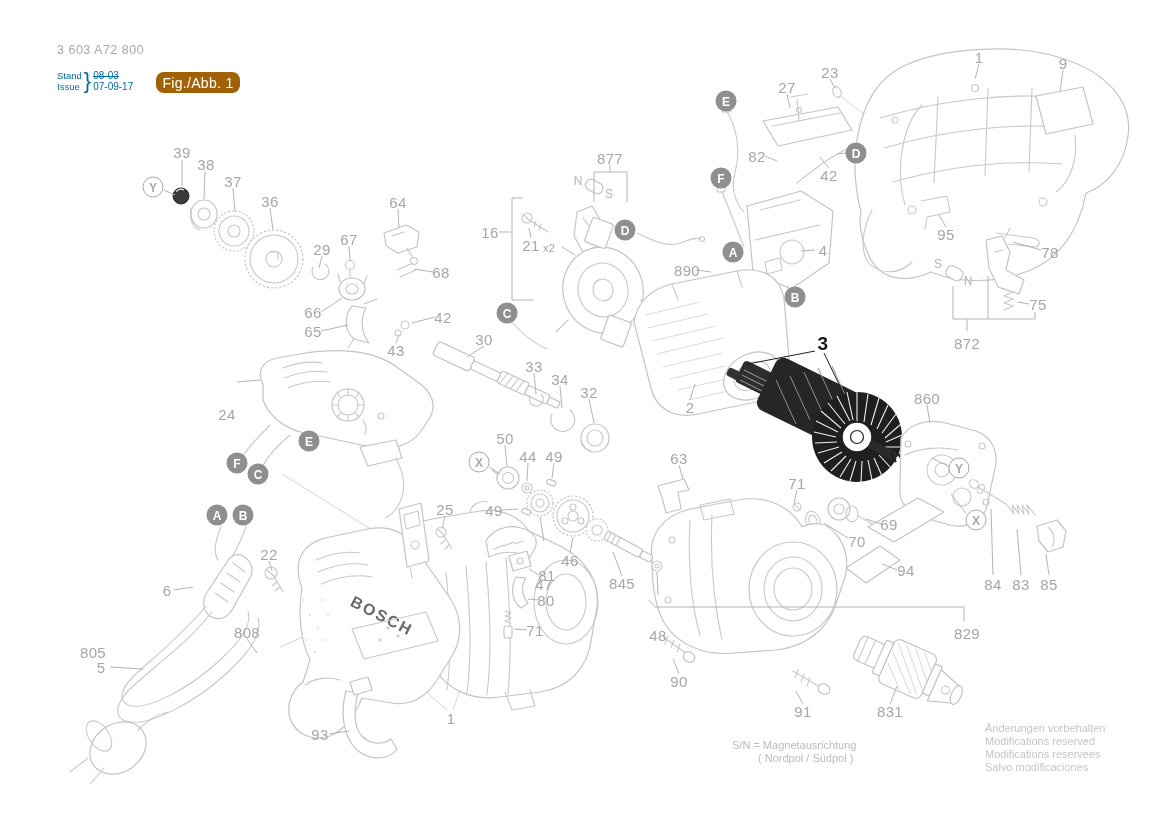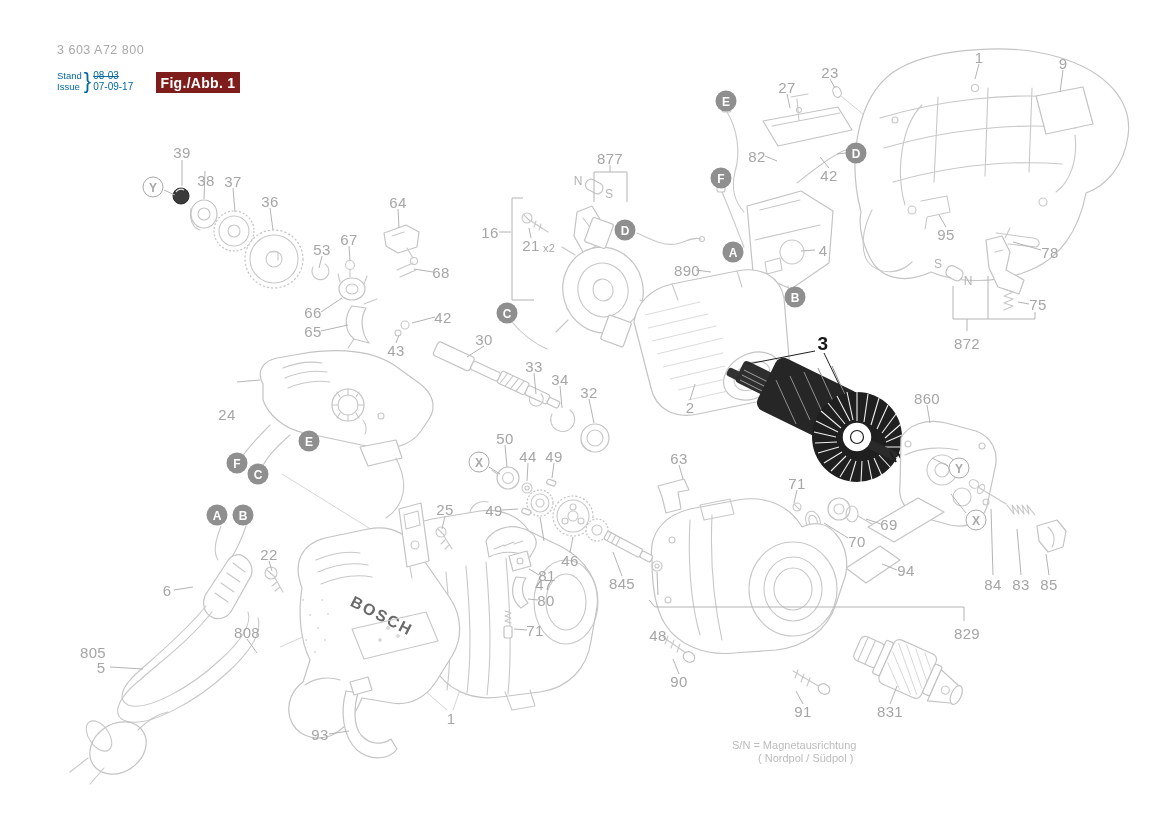--- a/index.html
+++ b/index.html
@@ -23,23 +23,23 @@
            align-items:center;justify-content:center;}
   .callout.outline{background:#fff;border:1.6px solid #a9a9a9;color:#a9a9a9;width:19px;height:19px;}
   .pole{position:absolute;transform:translate(-50%,-50%);font-size:12px;color:#b3b3b3;}
   
   .hdr-type{position:absolute;left:57px;top:43px;font-size:12.5px;color:#a9a9a9;letter-spacing:0.5px;}
   .hdr-issue{position:absolute;left:57px;top:70px;display:flex;align-items:center;color:#0369a1;}
   .hdr-issue .names{display:flex;flex-direction:column;font-size:9.5px;line-height:11px;}
   .hdr-issue .brace{font-size:22px;font-weight:300;margin:0 2px;line-height:20px;}
   .hdr-issue .dates{display:flex;flex-direction:column;font-size:10px;line-height:11px;}
   .hdr-issue .old{text-decoration:line-through;}
-  .fig-badge{position:absolute;left:156px;top:72px;width:84px;height:21px;background:#7f1d1d;
-             color:#fff;font-size:14px;font-weight:bold;display:flex;align-items:center;
-             justify-content:center;letter-spacing:0.3px;}
+  .fig-badge{position:absolute;left:156px;top:72px;width:84px;height:21px;background:#a16207;
+             color:#fff;font-size:14px;font-weight:normal;display:flex;align-items:center;
+             justify-content:center;letter-spacing:0.3px;border-radius:8px;}
   
   .sn-note{position:absolute;left:732px;top:739px;font-size:11px;color:#bcbcbc;line-height:13px;}
   .sn-note .l2{padding-left:26px;}
   .mods{position:absolute;left:985px;top:722px;font-size:11px;color:#c6c6c6;line-height:13px;}
 </style>
 </head>
 <body>
 
 <div class="stage">
 
@@ -391,29 +391,35 @@
       <span class="old">08-03</span>
       <span>07-09-17</span>
     </span>
   </div>
   <div class="fig-badge">Fig./Abb. 1</div>
 
   <div class="sn-note">
     <div>S/N = Magnetausrichtung</div>
     <div class="l2">( Nordpol / Südpol )</div>
   </div>
+  <div class="mods" id="mods">
+      <div>Änderungen vorbehalten</div>
+      <div>Modifications reserved</div>
+      <div>Modifications reservees</div>
+      <div>Salvo modificaciones</div>
+    </div>
 
   <div id="labels-layer">
       <span class="plabel" style="left: 182px; top: 152px;">39</span>
-      <span class="plabel" style="left: 206px; top: 180px;">38</span>
+      <span class="plabel" style="left: 206px; top: 164px;">38</span>
       <span class="plabel" style="left: 233px; top: 181px;">37</span>
       <span class="plabel" style="left: 270px; top: 201px;">36</span>
       <span class="plabel" style="left: 398px; top: 202px;">64</span>
       <span class="plabel" style="left: 349px; top: 239px;">67</span>
-      <span class="plabel" style="left: 322px; top: 249px;">53</span>
+      <span class="plabel" style="left: 322px; top: 249px;">29</span>
       <span class="plabel" style="left: 441px; top: 272px;">68</span>
       <span class="plabel" style="left: 313px; top: 312px;">66</span>
       <span class="plabel" style="left: 313px; top: 331px;">65</span>
       <span class="plabel" style="left: 443px; top: 317px;">42</span>
       <span class="plabel" style="left: 396px; top: 350px;">43</span>
       <span class="plabel" style="left: 484px; top: 339px;">30</span>
       <span class="plabel" style="left: 227px; top: 382px; margin-top: 32px;">24</span>
       <span class="plabel" style="left: 610px; top: 158px;">877</span>
       <span class="plabel" style="left: 490px; top: 232px;">16</span>
       <span class="plabel" style="left: 531px; top: 245px;">21</span>

